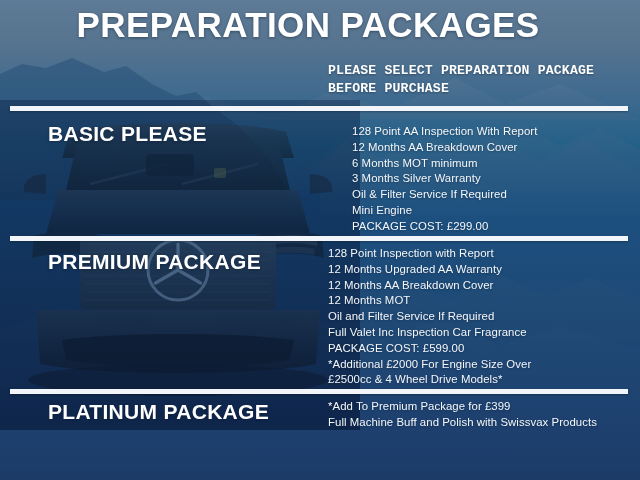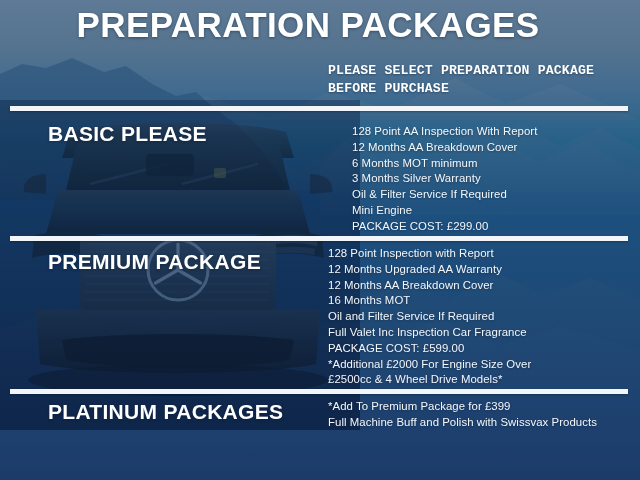--- a/index.html
+++ b/index.html
@@ -283,28 +283,28 @@
       <span class="line">Oil &amp; Filter Service If Required</span>
       <span class="line">Mini Engine</span>
       <span class="line">PACKAGE COST: £299.00</span>
     </div>
 
     <div class="pkg-title pkg-title-premium">PREMIUM PACKAGE</div>
     <div class="pkg-list list-premium">
       <span class="line">128 Point Inspection with Report</span>
       <span class="line">12 Months Upgraded AA Warranty</span>
       <span class="line">12 Months AA Breakdown Cover</span>
-      <span class="line">16 Months MOT</span>
+      <span class="line">12 Months MOT</span>
       <span class="line">Oil and Filter Service If Required</span>
       <span class="line">Full Valet Inc Inspection Car Fragrance</span>
       <span class="line">PACKAGE COST: £599.00</span>
       <span class="line">*Additional £2000 For Engine Size Over</span>
       <span class="line">£2500cc &amp; 4 Wheel Drive Models*</span>
     </div>
 
-    <div class="pkg-title pkg-title-platinum">PLATINUM PACKAGES</div>
+    <div class="pkg-title pkg-title-platinum">PLATINUM PACKAGE</div>
     <div class="pkg-list list-platinum">
       <span class="line">*Add To Premium Package for £399</span>
       <span class="line">Full Machine Buff and Polish with Swissvax Products</span>
     </div>
 
   </div>
 </div>
 
 </body></html>

